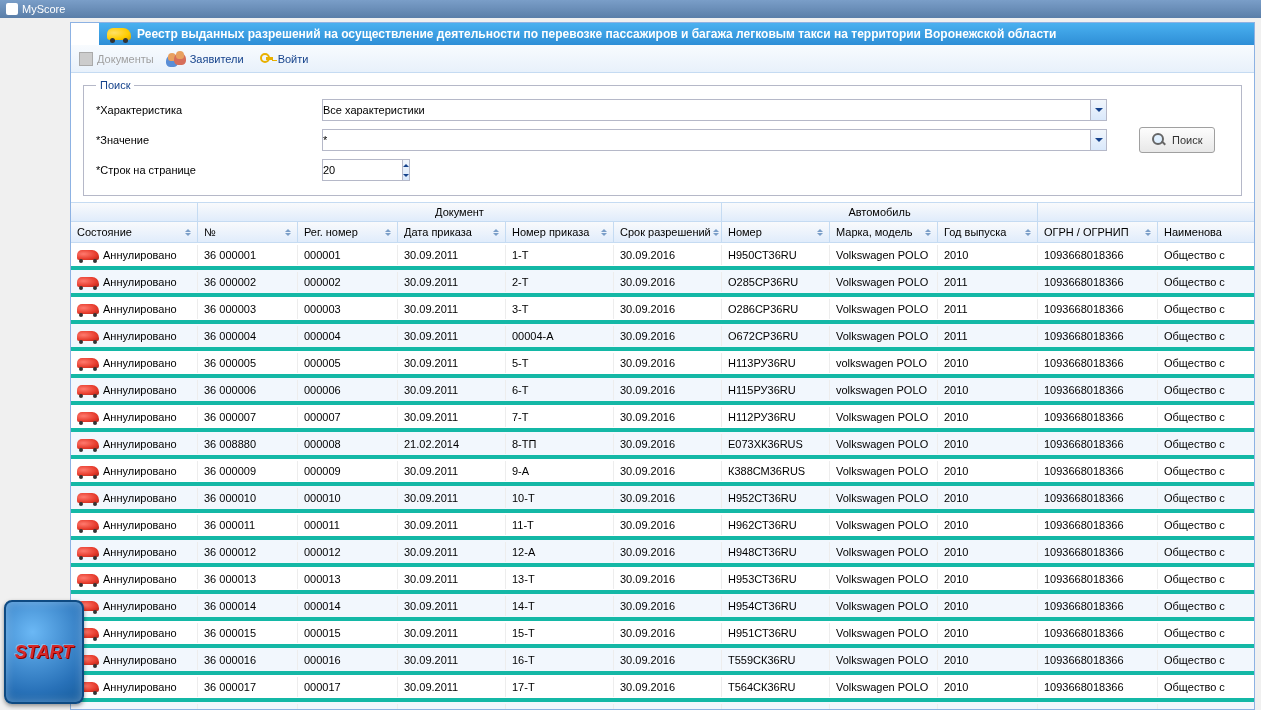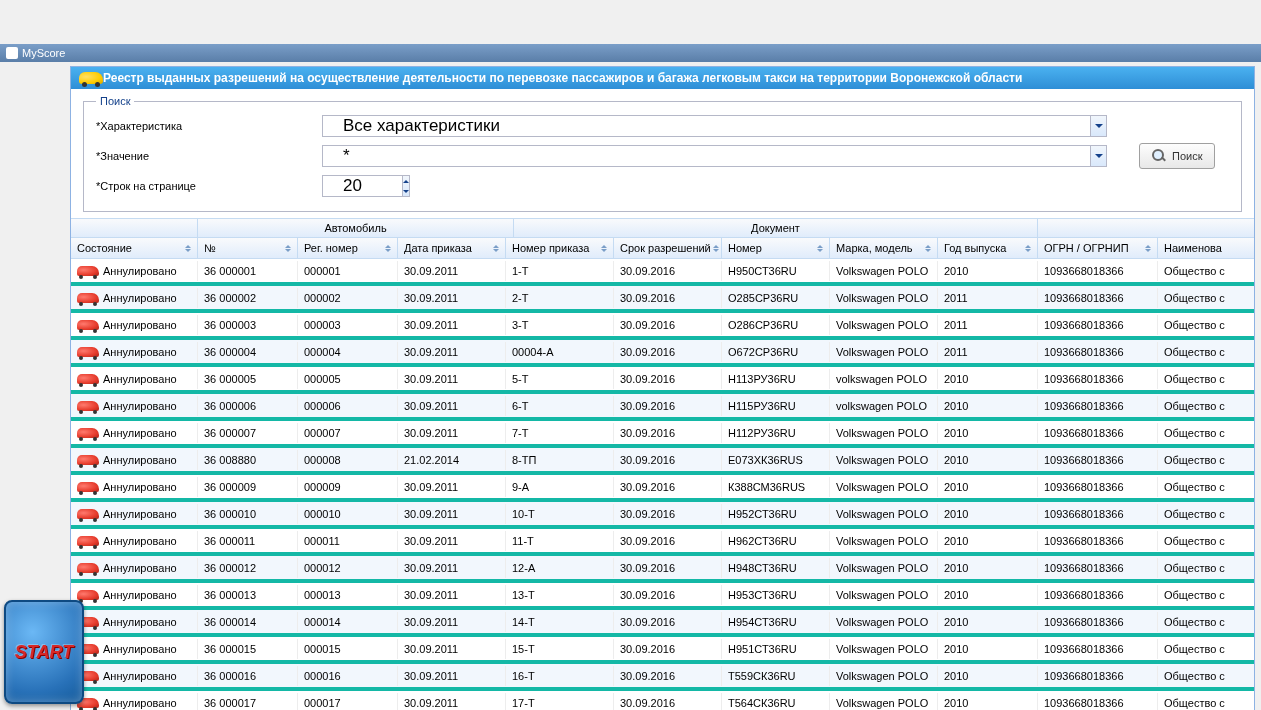--- a/index.html
+++ b/index.html
@@ -15,39 +15,39 @@
     .window-titlebar {
       background: linear-gradient(to bottom, #7a9ec8, #5a7ea8);
       color: #fff;
       height: 18px;
       line-height: 18px;
       padding: 0 6px;
       font-size: 11px;
       display: flex;
       align-items: center;
       gap: 4px;
-      margin-top: 44px;
     }
     .main-panel {
       background: #fff;
       margin: 4px 0 0 70px;
       border: 1px solid #8db2e3;
       width: 1185px;
       height: 688px;
       overflow: hidden;
     }
     .panel-header {
       background: linear-gradient(to bottom, #4ab1f0, #2e8ed6);
       color: #fff;
       font-weight: bold;
       padding: 4px 8px;
       font-size: 12px;
       display: flex;
       align-items: center;
-      gap: 0;
+      gap: 6px;
+      margin-left: 28px;
     }
     .car-icon-yellow {
       width: 24px; height: 12px;
       background: radial-gradient(ellipse at 30% 40%, #ffe066 0%, #ffcc00 60%, #d4a300 100%);
       border-radius: 6px 8px 3px 3px;
       display: inline-block;
       position: relative;
     }
     .car-icon-yellow::before, .car-icon-yellow::after {
       content: ""; position: absolute; bottom: -3px;
@@ -133,22 +133,22 @@
     .select-wrapper {
       display: flex;
       flex: 1;
       max-width: 785px;
     }
     .select-input {
       flex: 1;
       height: 22px;
       border: 1px solid #b5b8c8;
       border-right: none;
-      padding: 2px 20px;
-      font-size: 17px;
+      padding: 2px 0;
+      font-size: 11px;
       background: #fff;
     }
     .select-trigger {
       width: 17px;
       height: 22px;
       background: linear-gradient(to bottom, #f1f6fc, #d9e8fb);
       border: 1px solid #b5b8c8;
       display: flex; align-items: center; justify-content: center;
       cursor: pointer;
     }
@@ -334,20 +334,34 @@
   <span style="width:12px;height:12px;background:#fff;border-radius:2px;display:inline-block;"></span>
   <span>MyScore</span>
 </div>
 
 <div class="main-panel">
   <div class="panel-header">
     <span class="car-icon-yellow"></span>
     <span>Реестр выданных разрешений на осуществление деятельности по перевозке пассажиров и багажа легковым такси на территории Воронежской области</span>
   </div>
 
+  <div class="toolbar">
+    <div class="toolbar-item disabled">
+      <span class="doc-icon-disabled"></span>
+      <span>Документы</span>
+    </div>
+    <div class="toolbar-item">
+      <span class="people-icon"></span>
+      <span>Заявители</span>
+    </div>
+    <div class="toolbar-item">
+      <span class="key-icon"></span>
+      <span>Войти</span>
+    </div>
+  </div>
 
   <fieldset class="search-fieldset">
     <legend>Поиск</legend>
 
     <div class="form-row">
       <div class="form-label">*Характеристика</div>
       <div class="select-wrapper">
         <input class="select-input" readonly="" value="Все характеристики" style="">
         <div class="select-trigger"></div>
       </div>
@@ -373,22 +387,22 @@
           <div class="spinner-up"></div>
           <div class="spinner-down"></div>
         </div>
       </div>
     </div>
   </fieldset>
 
   <div class="grid">
     <div class="grid-header-group">
       <div class="grid-group" style="width:127px;border-right:1px solid #c5dbf2;"></div>
+      <div class="grid-group" style="width:524px;">Документ</div>
       <div class="grid-group" style="width:316px;">Автомобиль</div>
-      <div class="grid-group" style="width:524px;">Документ</div>
       <div class="grid-group" style="flex:1;border-right:none;"></div>
     </div>
     <div class="grid-header">
       <div class="grid-col c0">
           <span>Состояние</span>
           <span class="sort-icon"></span>
         </div>
       <div class="grid-col c1">
           <span>№</span>
           <span class="sort-icon"></span>

